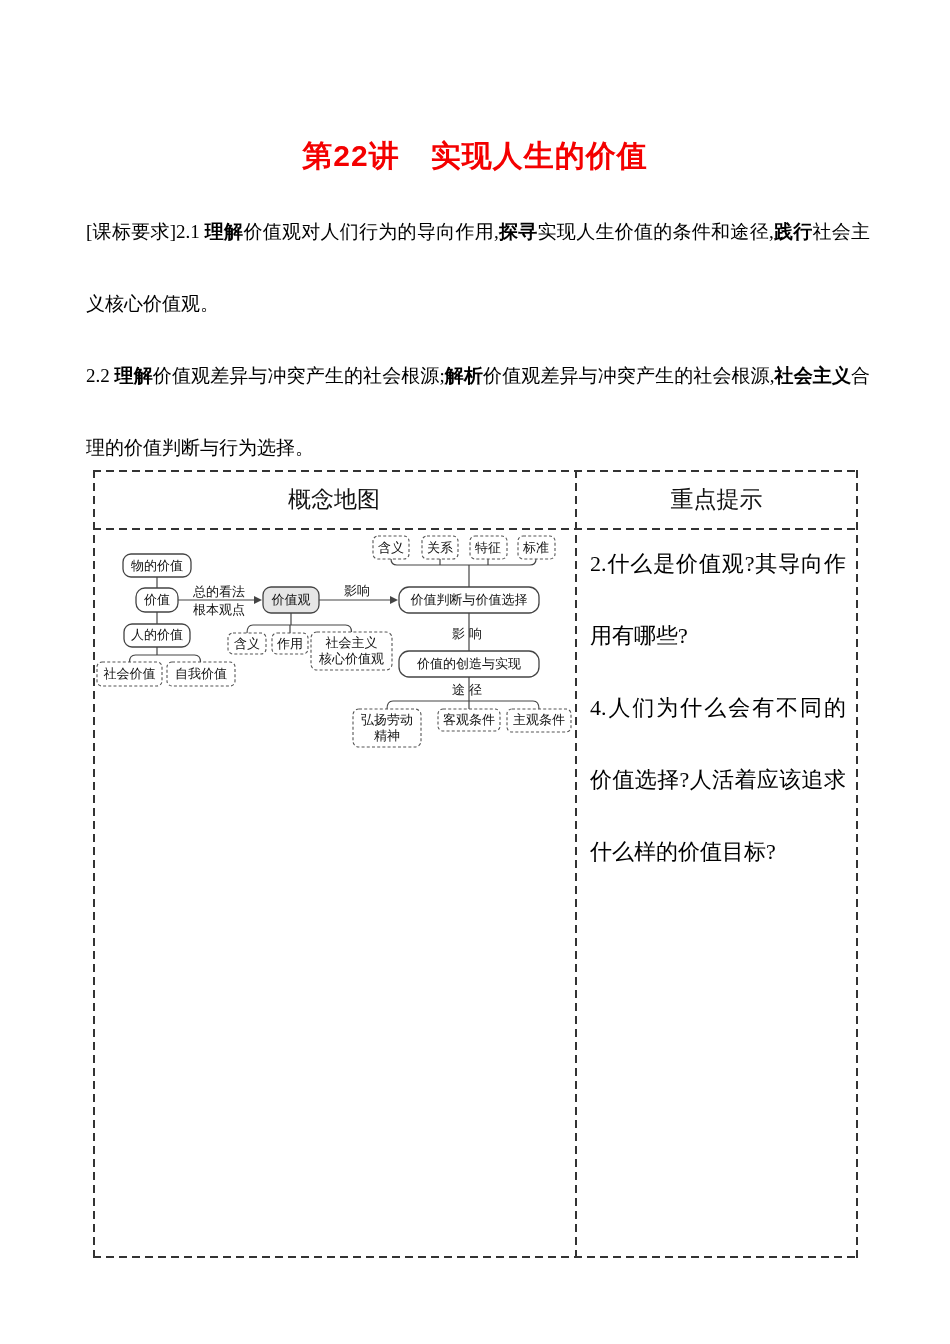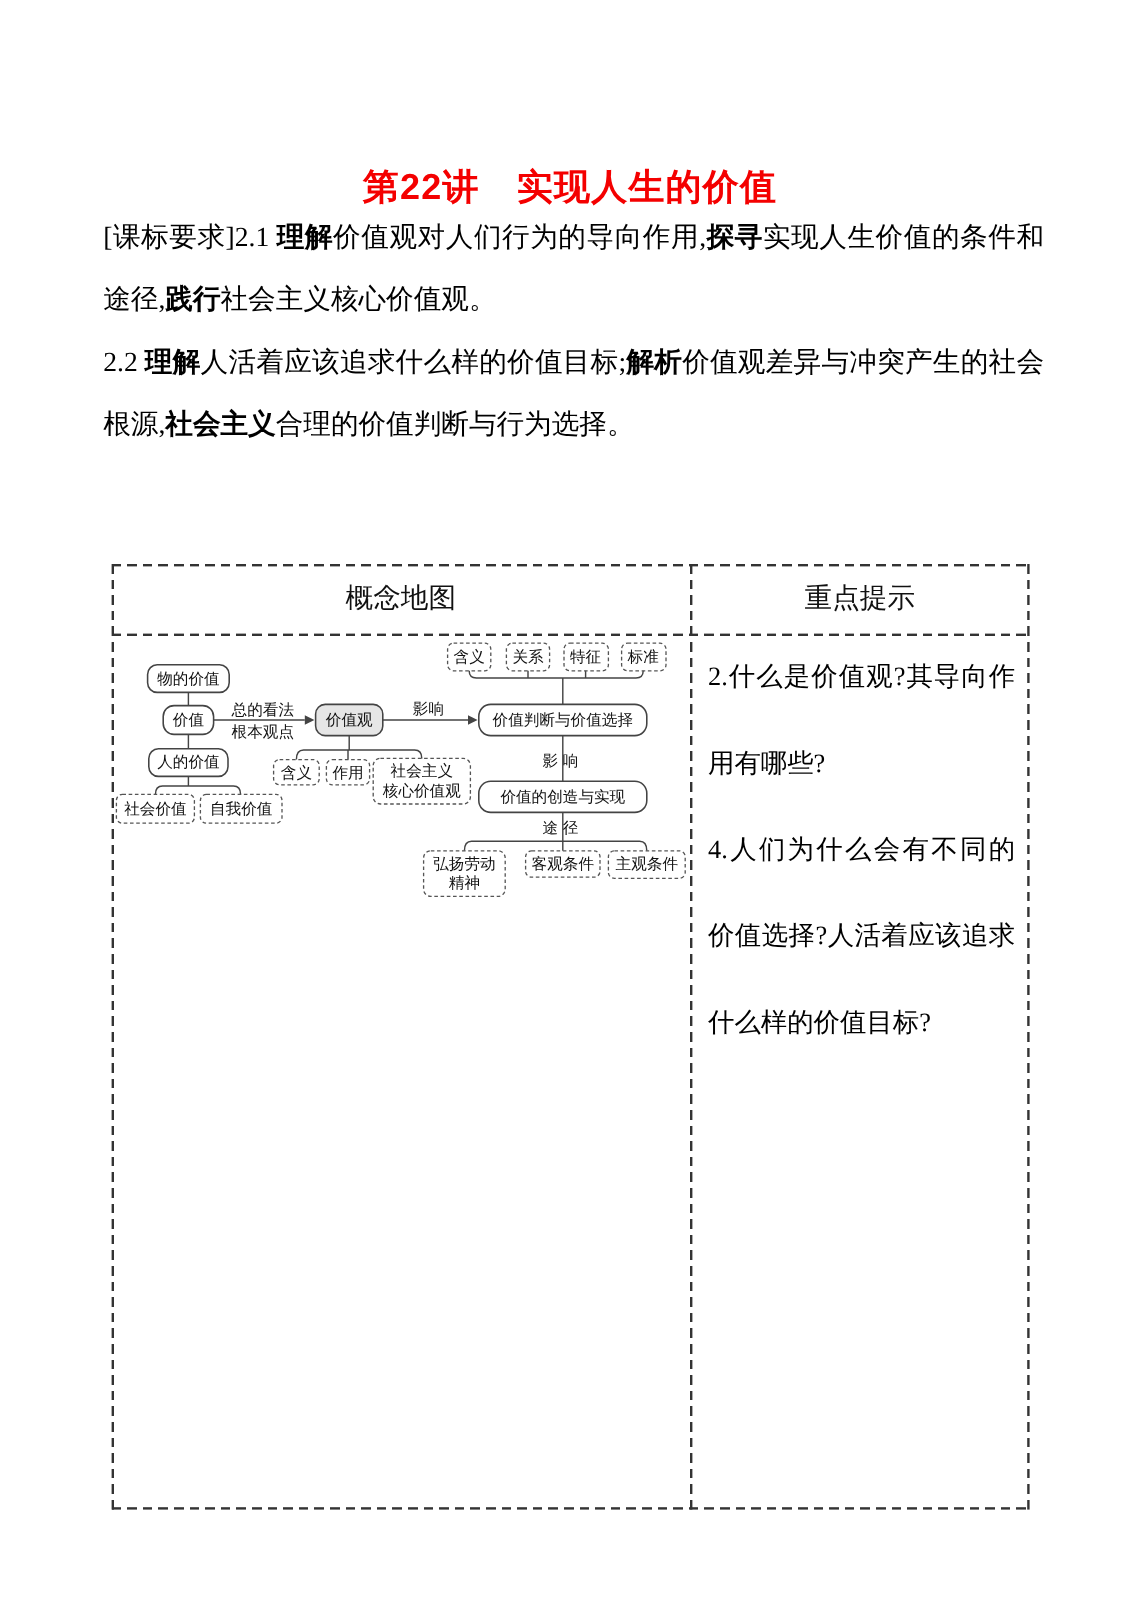--- a/index.html
+++ b/index.html
@@ -6,22 +6,22 @@
   body{width:950px;height:1344px;position:relative;font-family:"Liberation Serif",serif;color:#000;}
   .b{font-weight:bold;}
 
   .title{
     position:absolute;top:136px;left:0;width:950px;
     text-align:center;font-family:"Liberation Sans",sans-serif;
     font-weight:bold;font-size:30px;color:#f40000;letter-spacing:1px;margin:0;
   }
 
   .intro{
-    position:absolute;left:86px;top:172px;width:784px;
-    font-size:23px;line-height:52px;text-align:justify;
+    position:absolute;left:86px;top:196px;width:784px;
+    font-size:19px;line-height:72px;text-align:justify;
   }
   .intro p{margin:0;}
 
   
   .tablebox{
     position:absolute;left:93px;top:470px;width:765px;height:788px;
     background-image:
       repeating-linear-gradient(90deg,#333 0 8px,transparent 8px 13px),
       repeating-linear-gradient(90deg,#333 0 8px,transparent 8px 13px),
       repeating-linear-gradient(0deg,#333 0 8px,transparent 8px 13px),
@@ -33,21 +33,21 @@
   .divider-v{
     position:absolute;left:482px;top:0;width:2px;height:100%;
     background-image:repeating-linear-gradient(0deg,#333 0 8px,transparent 8px 13px);
   }
   .header-line{
     position:absolute;left:0;top:58px;width:100%;height:2px;
     background-image:repeating-linear-gradient(90deg,#333 0 8px,transparent 8px 13px);
   }
   .th{
     position:absolute;top:0;height:58px;line-height:58px;text-align:center;
-    font-family:Liberation Serif, serif;font-size:23px;color:#111;
+    font-family:Liberation Sans, sans-serif;font-size:23px;color:#111;
   }
   .th.left{left:0;width:482px;}
   .th.right{left:482px;width:283px;}
 
   .tips{
     position:absolute;left:483px;top:58px;width:282px;
     box-sizing:border-box;padding:0 12px 0 14px;
     font-size:22px;line-height:72px;text-align:justify;
   }
   .tip{margin:0;}
@@ -63,21 +63,21 @@
 </style>
 </head>
 <body>
 
 <div class="page">
 
   <h1 class="title">第22讲　实现人生的价值</h1>
 
   <div class="intro">
     <p><span>[课标要求]2.1 </span><span class="b">理解</span><span>价值观对人们行为的导向作用,</span><span class="b">探寻</span><span>实现人生价值的条件和途径,</span><span class="b">践行</span><span>社会主义核心价值观。</span></p>
-    <p><span>2.2 </span><span class="b">理解</span><span>人活着应该追求什么样的价值目标;</span><span class="b">解析</span><span>价值观差异与冲突产生的社会根源,</span><span class="b">社会主义</span><span>合理的价值判断与行为选择。</span></p>
+    <p><span>2.2 </span><span class="b">理解</span><span>价值观差异与冲突产生的社会根源;</span><span class="b">解析</span><span>价值观差异与冲突产生的社会根源,</span><span class="b">社会主义</span><span>合理的价值判断与行为选择。</span></p>
   </div>
 
   <div class="tablebox">
     <div class="divider-v"></div>
     <div class="header-line"></div>
     <div class="th left">概念地图</div>
     <div class="th right">重点提示</div>
 
     <div class="tips">
         <div class="tip">2.什么是价值观?其导向作用有哪些?</div>

